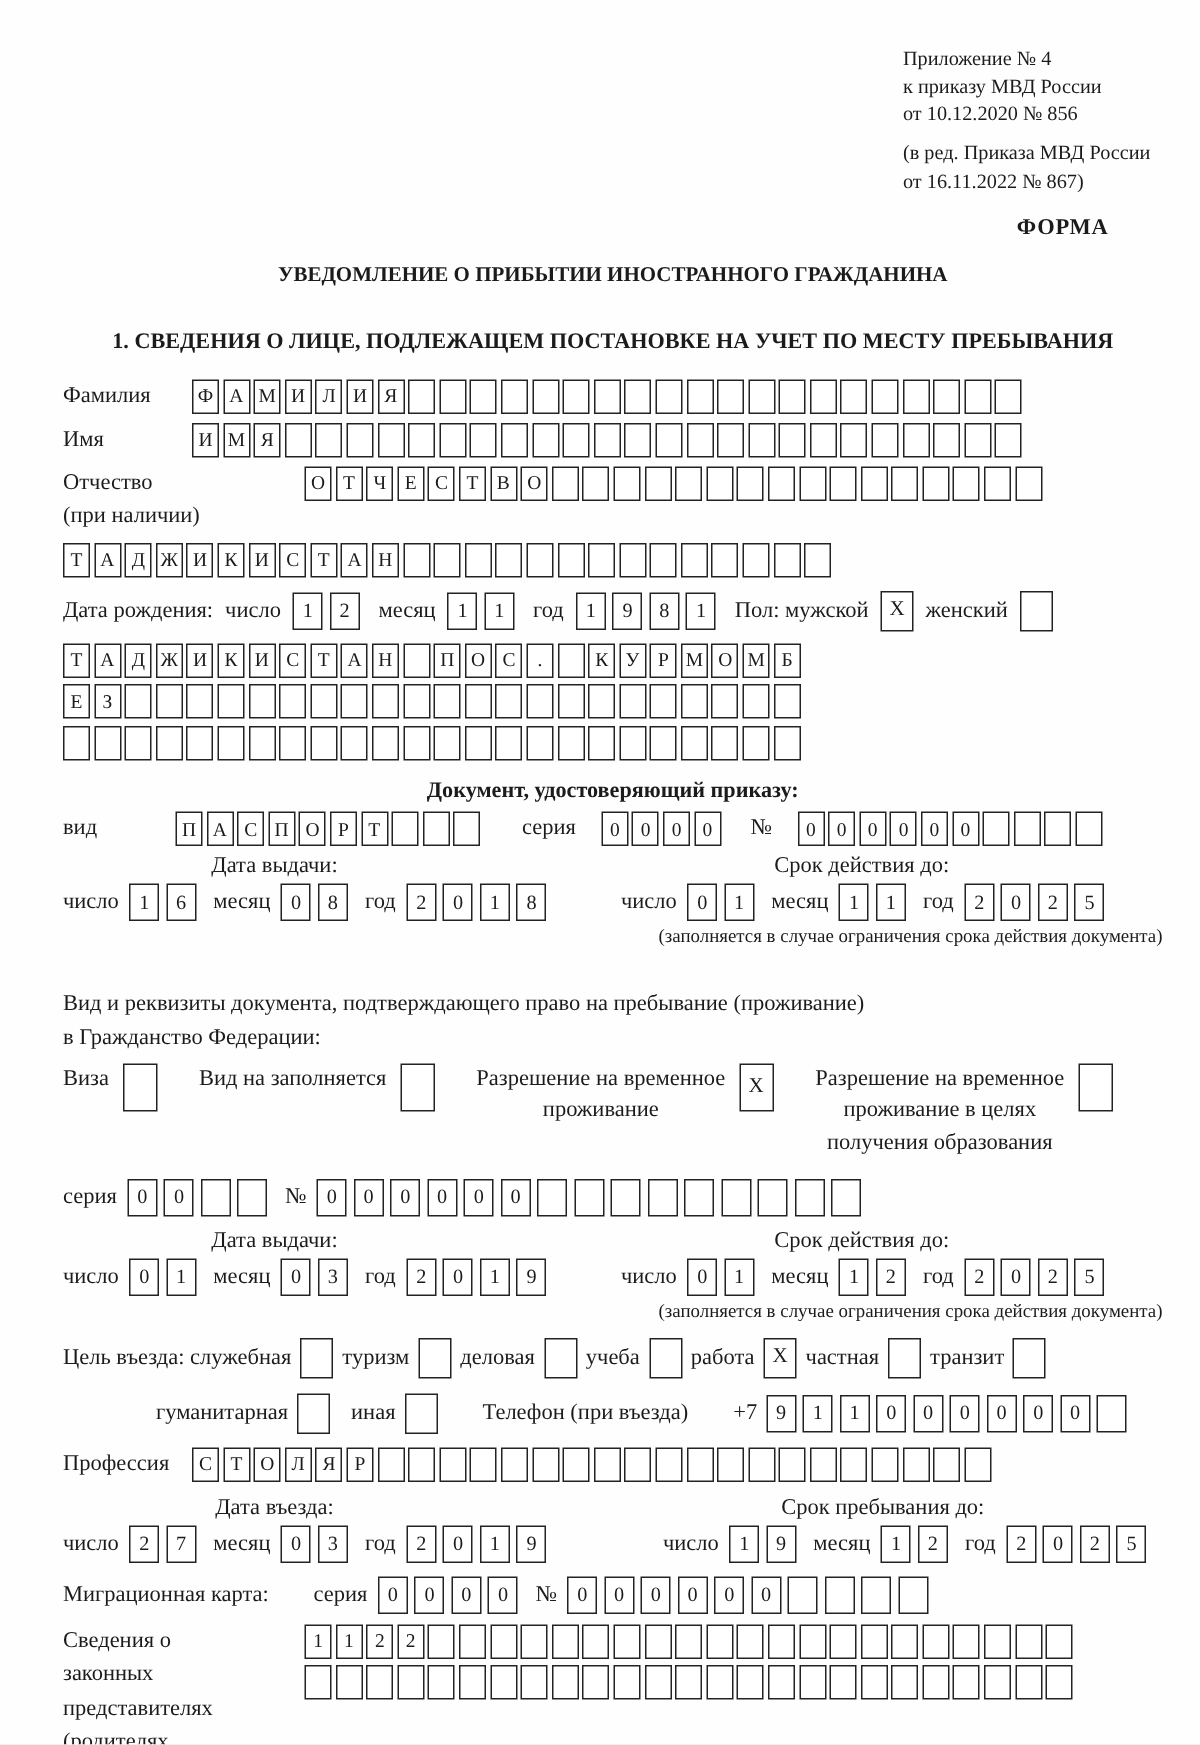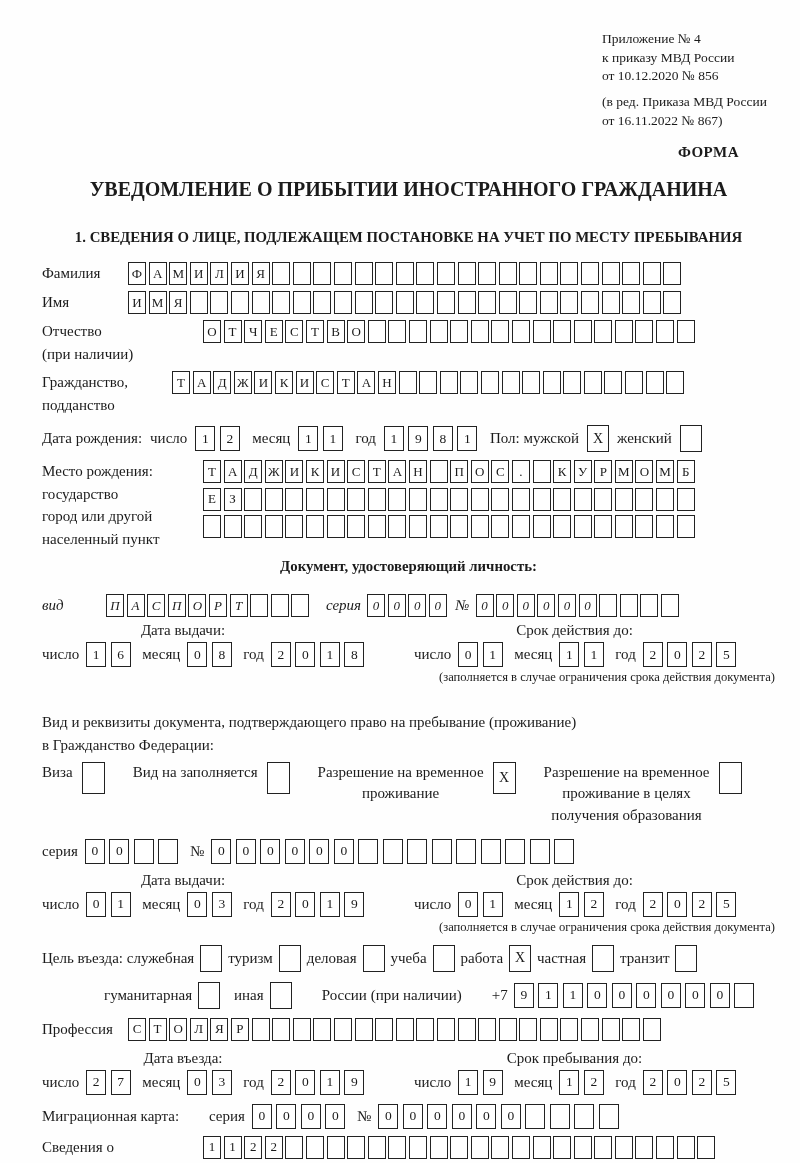--- a/index.html
+++ b/index.html
@@ -6,21 +6,21 @@
   html,body { background:#e8e8e8; }
   .page {
     width:800px; height:1163px; margin:0 auto; background:#fefefe;
     font-family:"Liberation Serif", serif; color:#1b1b1b; font-size:15px;
     padding:30px 25px 16px 42px; overflow:hidden; position:relative;
   }
   .annex { margin-left:560px; width:200px; font-size:13.5px; line-height:1.38; }
   .annex .blk { white-space:pre-line; }
   .annex .blk + .blk { margin-top:7px; }
   .form-word { text-align:right; font-weight:bold; margin:14px 36px 12px 0; font-size:15px; letter-spacing:.5px; }
-  .title { text-align:center; font-weight:bold; font-size:20px; line-height:1.6; margin-top:8px; }
+  .title { text-align:center; font-weight:bold; font-size:14px; line-height:1.6; margin-top:8px; }
   .title .uline { display:inline-block; width:58px; border-bottom:2px solid #333; margin-left:12px; }
   .section-title { text-align:center; font-weight:bold; font-size:14.8px; margin-top:24px; }
 
   .row { display:flex; align-items:flex-start; margin-top:6px; }
   .lbl { white-space:pre-line; line-height:1.5; flex:none; }
   .w86  { width:86px; }  .w130 { width:130px; } .w161 { width:161px; }
 
   .cellrow { display:inline-flex; flex:none; }
   .cell {
     width:18px; height:23px; border:1.5px solid #222; margin-right:2.6px;
@@ -162,22 +162,20 @@
         <span class="cell"></span>
         <span class="cell"></span>
         <span class="cell"></span>
         <span class="cell"></span>
         <span class="cell"></span>
         <span class="cell"></span>
       </span>
   </div>
 
   <div class="row">
-    <span class="lbl w130">Гражданство,
-подданство</span>
     <span class="cellrow">
         <span class="cell">Т</span>
         <span class="cell">А</span>
         <span class="cell">Д</span>
         <span class="cell">Ж</span>
         <span class="cell">И</span>
         <span class="cell">К</span>
         <span class="cell">И</span>
         <span class="cell">С</span>
         <span class="cell">Т</span>
@@ -223,24 +221,20 @@
     <span class="cellrow cb">
         <span class="cell">X</span>
       </span>
     <span class="word">женский</span>
     <span class="cellrow cb">
         <span class="cell"></span>
       </span>
   </div>
 
   <div class="row" style="margin-top:8px;">
-    <span class="lbl w161">Место рождения:
-государство
-город или другой
-населенный пункт</span>
     <span class="stack">
       <span class="cellrow">
           <span class="cell">Т</span>
           <span class="cell">А</span>
           <span class="cell">Д</span>
           <span class="cell">Ж</span>
           <span class="cell">И</span>
           <span class="cell">К</span>
           <span class="cell">И</span>
           <span class="cell">С</span>
@@ -309,23 +303,23 @@
           <span class="cell"></span>
           <span class="cell"></span>
           <span class="cell"></span>
           <span class="cell"></span>
           <span class="cell"></span>
           <span class="cell"></span>
         </span>
     </span>
   </div>
 
-  <div class="center-bold">Документ, удостоверяющий личность:</div>
-
-  <div class="inlinerow" style="margin-top:19px; gap:6px;font-style:italic;">
+  <div class="center-bold">Документ, удостоверяющий приказу:</div>
+
+  <div class="inlinerow" style="margin-top:5px; gap:17px;">
     <span class="word" style="width:58px;">вид</span>
     <span class="cellrow">
         <span class="cell">П</span>
         <span class="cell">А</span>
         <span class="cell">С</span>
         <span class="cell">П</span>
         <span class="cell">О</span>
         <span class="cell">Р</span>
         <span class="cell">Т</span>
         <span class="cell"></span>
@@ -542,21 +536,21 @@
   <div class="purpose" style="margin-left:62px;">
     <span class="word">гуманитарная</span>
     <span class="cellrow cb">
         <span class="cell"></span>
       </span>
     <span class="word" style="margin-left:8px;">иная</span>
     <span class="cellrow cb">
         <span class="cell"></span>
       </span>
     <span class="gap18"></span>
-    <span class="word">России (при наличии)</span>
+    <span class="word">Телефон (при въезда)</span>
     <span class="gap18"></span>
     <span class="word">+7</span>
     <span class="cellrow lg">
         <span class="cell">9</span>
         <span class="cell">1</span>
         <span class="cell">1</span>
         <span class="cell">0</span>
         <span class="cell">0</span>
         <span class="cell">0</span>
         <span class="cell">0</span>
@@ -591,21 +585,21 @@
         <span class="cell"></span>
         <span class="cell"></span>
         <span class="cell"></span>
         <span class="cell"></span>
         <span class="cell"></span>
         <span class="cell"></span>
         <span class="cell"></span>
       </span>
   </div>
 
-  <div class="dates lg" style="margin-top:9px;">
+  <div class="dates lg" style="margin-top:9px;gap:28px;">
     <div class="col-l">
       <div class="hdr">Дата въезда:</div>
       <div class="dateline">
         <span class="word">число</span>
         <span class="cellrow">
             <span class="cell">2</span>
             <span class="cell">7</span>
           </span>
         <span class="word">месяц</span>
         <span class="cellrow">

